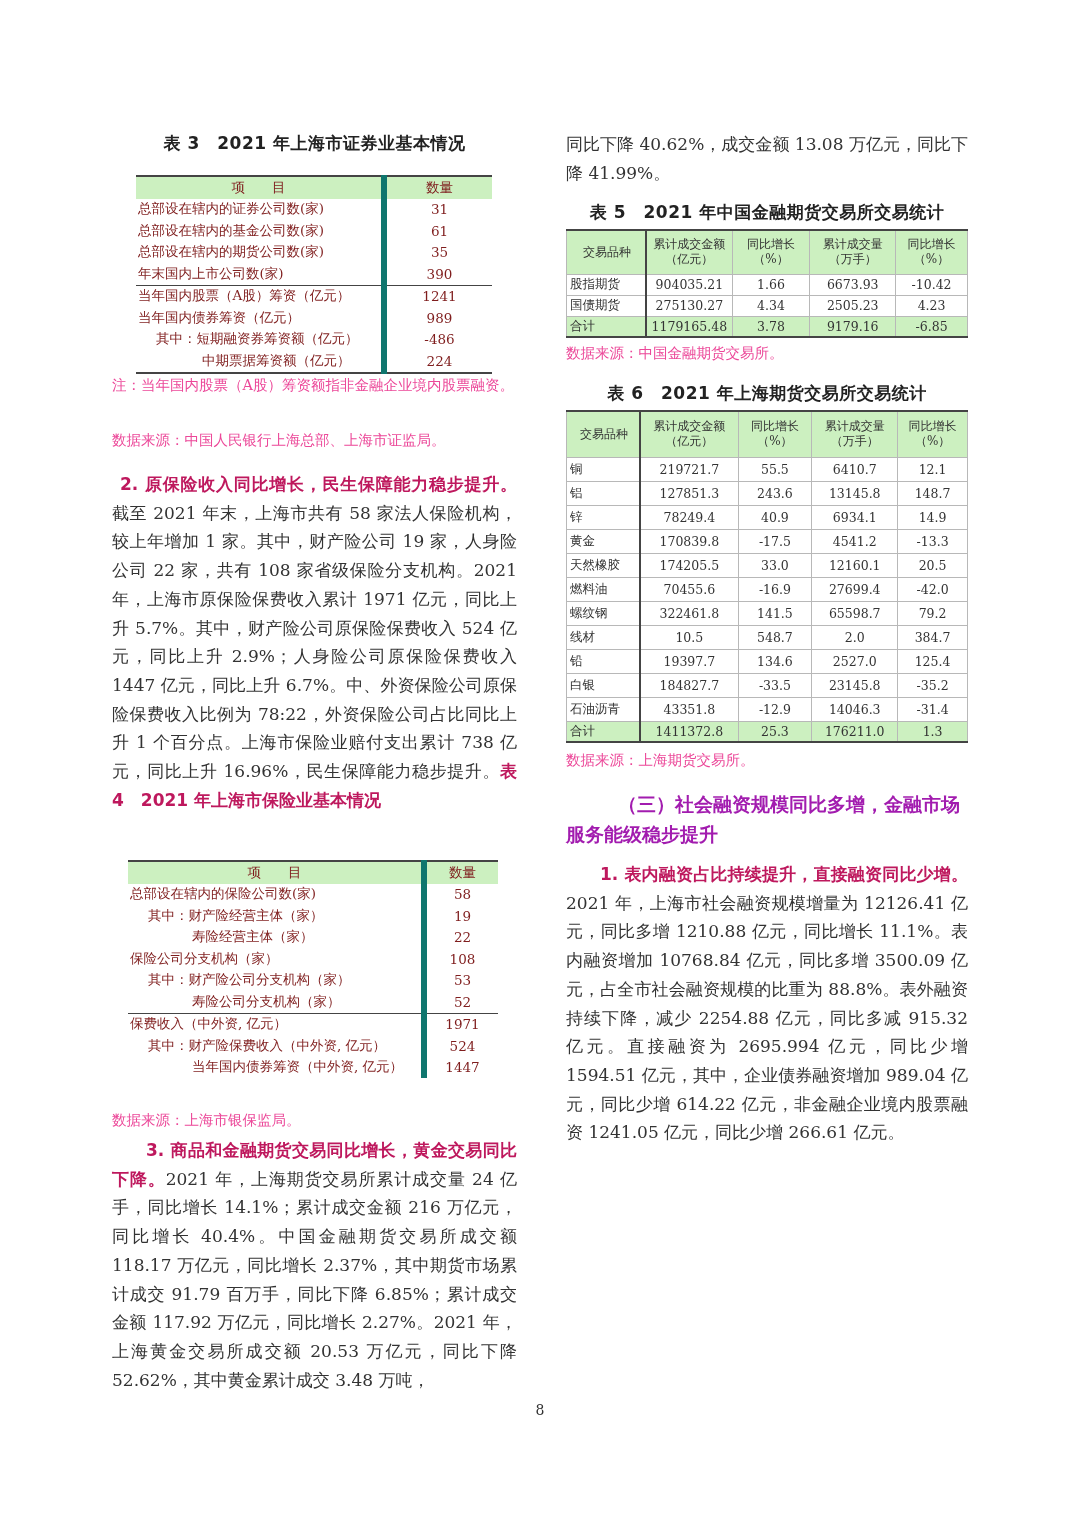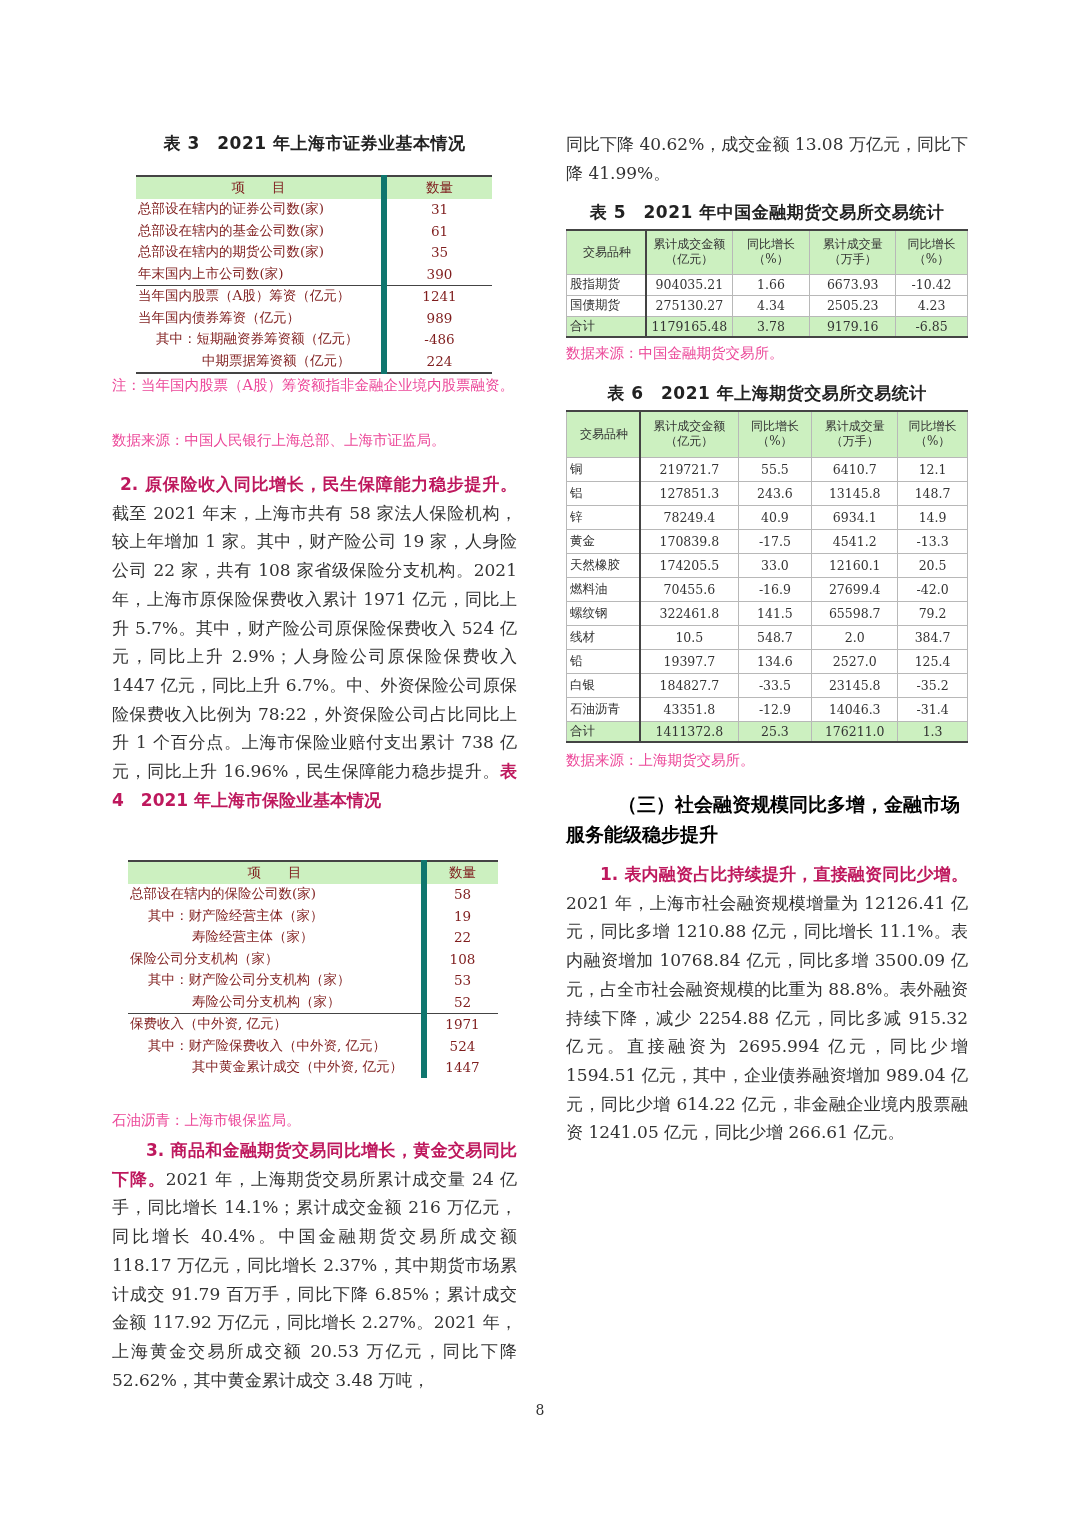--- a/index.html
+++ b/index.html
@@ -22,21 +22,21 @@
   .botb td { border-bottom:2px solid #444; }
   .sep td { border-top:1.5px solid #444; }
   .ind1 { padding-left:20px !important; }
   .ind2 { padding-left:66px !important; }
   .ind2b { padding-left:64px !important; }
   .grid td { border:1px solid #b8b8b8; font-size:12.5px; text-align:center; color:#333; }
   .grid .h td { background:#ccf0c0; font-size:12px; line-height:15px; }
   .grid .tot td { background:#ccf0c0; }
   .grid td.first { text-align:left; padding-left:3px; border-right:2px solid #444;margin-top:20px; }
   .grid { border-top:2px solid #444; border-bottom:2px solid #444; }
-  .heading3 { font-family:"DejaVu Sans","Liberation Sans",sans-serif; font-weight:bold; font-size:19px; line-height:30px; color:#000000; }
+  .heading3 { font-family:"DejaVu Sans","Liberation Sans",sans-serif; font-weight:bold; font-size:19px; line-height:30px; color:#a21caf; }
   .pagenum { font-size:14px; color:#333; text-align:center; }
 </style>
 </head>
 <body>
 
 <div class="col col-left">
 
   <div class="abs tcap" style="left:0;top:132px;width:405px;">表 3　2021 年上海市证券业基本情况</div>
 
   <table class="abs t3" style="left:24px;top:175px;width:356px;">
@@ -127,27 +127,27 @@
         </tr>
     <tr class="sep">
           <td>保费收入（中外资, 亿元）</td>
           <td class="num">1971</td>
         </tr>
     <tr>
           <td class="ind1">其中：财产险保费收入（中外资, 亿元）</td>
           <td class="num">524</td>
         </tr>
     <tr>
-          <td class="ind2b">其中黄金累计成交（中外资, 亿元）</td>
+          <td class="ind2b">当年国内债券筹资（中外资, 亿元）</td>
           <td class="num">1447</td>
         </tr>
   </tbody>
     </table>
 
-  <div class="abs note" style="left:0;top:1108px;width:405px;">石油沥青：上海市银保监局。</div>
+  <div class="abs note" style="left:0;top:1108px;width:405px;">数据来源：上海市银保监局。</div>
 
   <div class="abs para" style="left:0;top:1136px;width:405px;">
     <span style="padding-left:34px"></span><b>3. 商品和金融期货交易同比增长，黄金交易同比下降。</b><span>2021 年，上海期货交易所累计成交量 24 亿手，同比增长 14.1%；累计成交金额 216 万亿元，同比增长 40.4%。中国金融期货交易所成交额 118.17 万亿元，同比增长 2.37%，其中期货市场累计成交 91.79 百万手，同比下降 6.85%；累计成交金额 117.92 万亿元，同比增长 2.27%。2021 年，上海黄金交易所成交额 20.53 万亿元，同比下降 52.62%，其中黄金累计成交 3.48 万吨，</span>
   </div>
 </div>
 
 <div class="col col-right">
 
   <div class="abs para" style="left:0;top:130px;width:402px;">同比下降 40.62%，成交金额 13.08 万亿元，同比下降 41.99%。</div>
 

